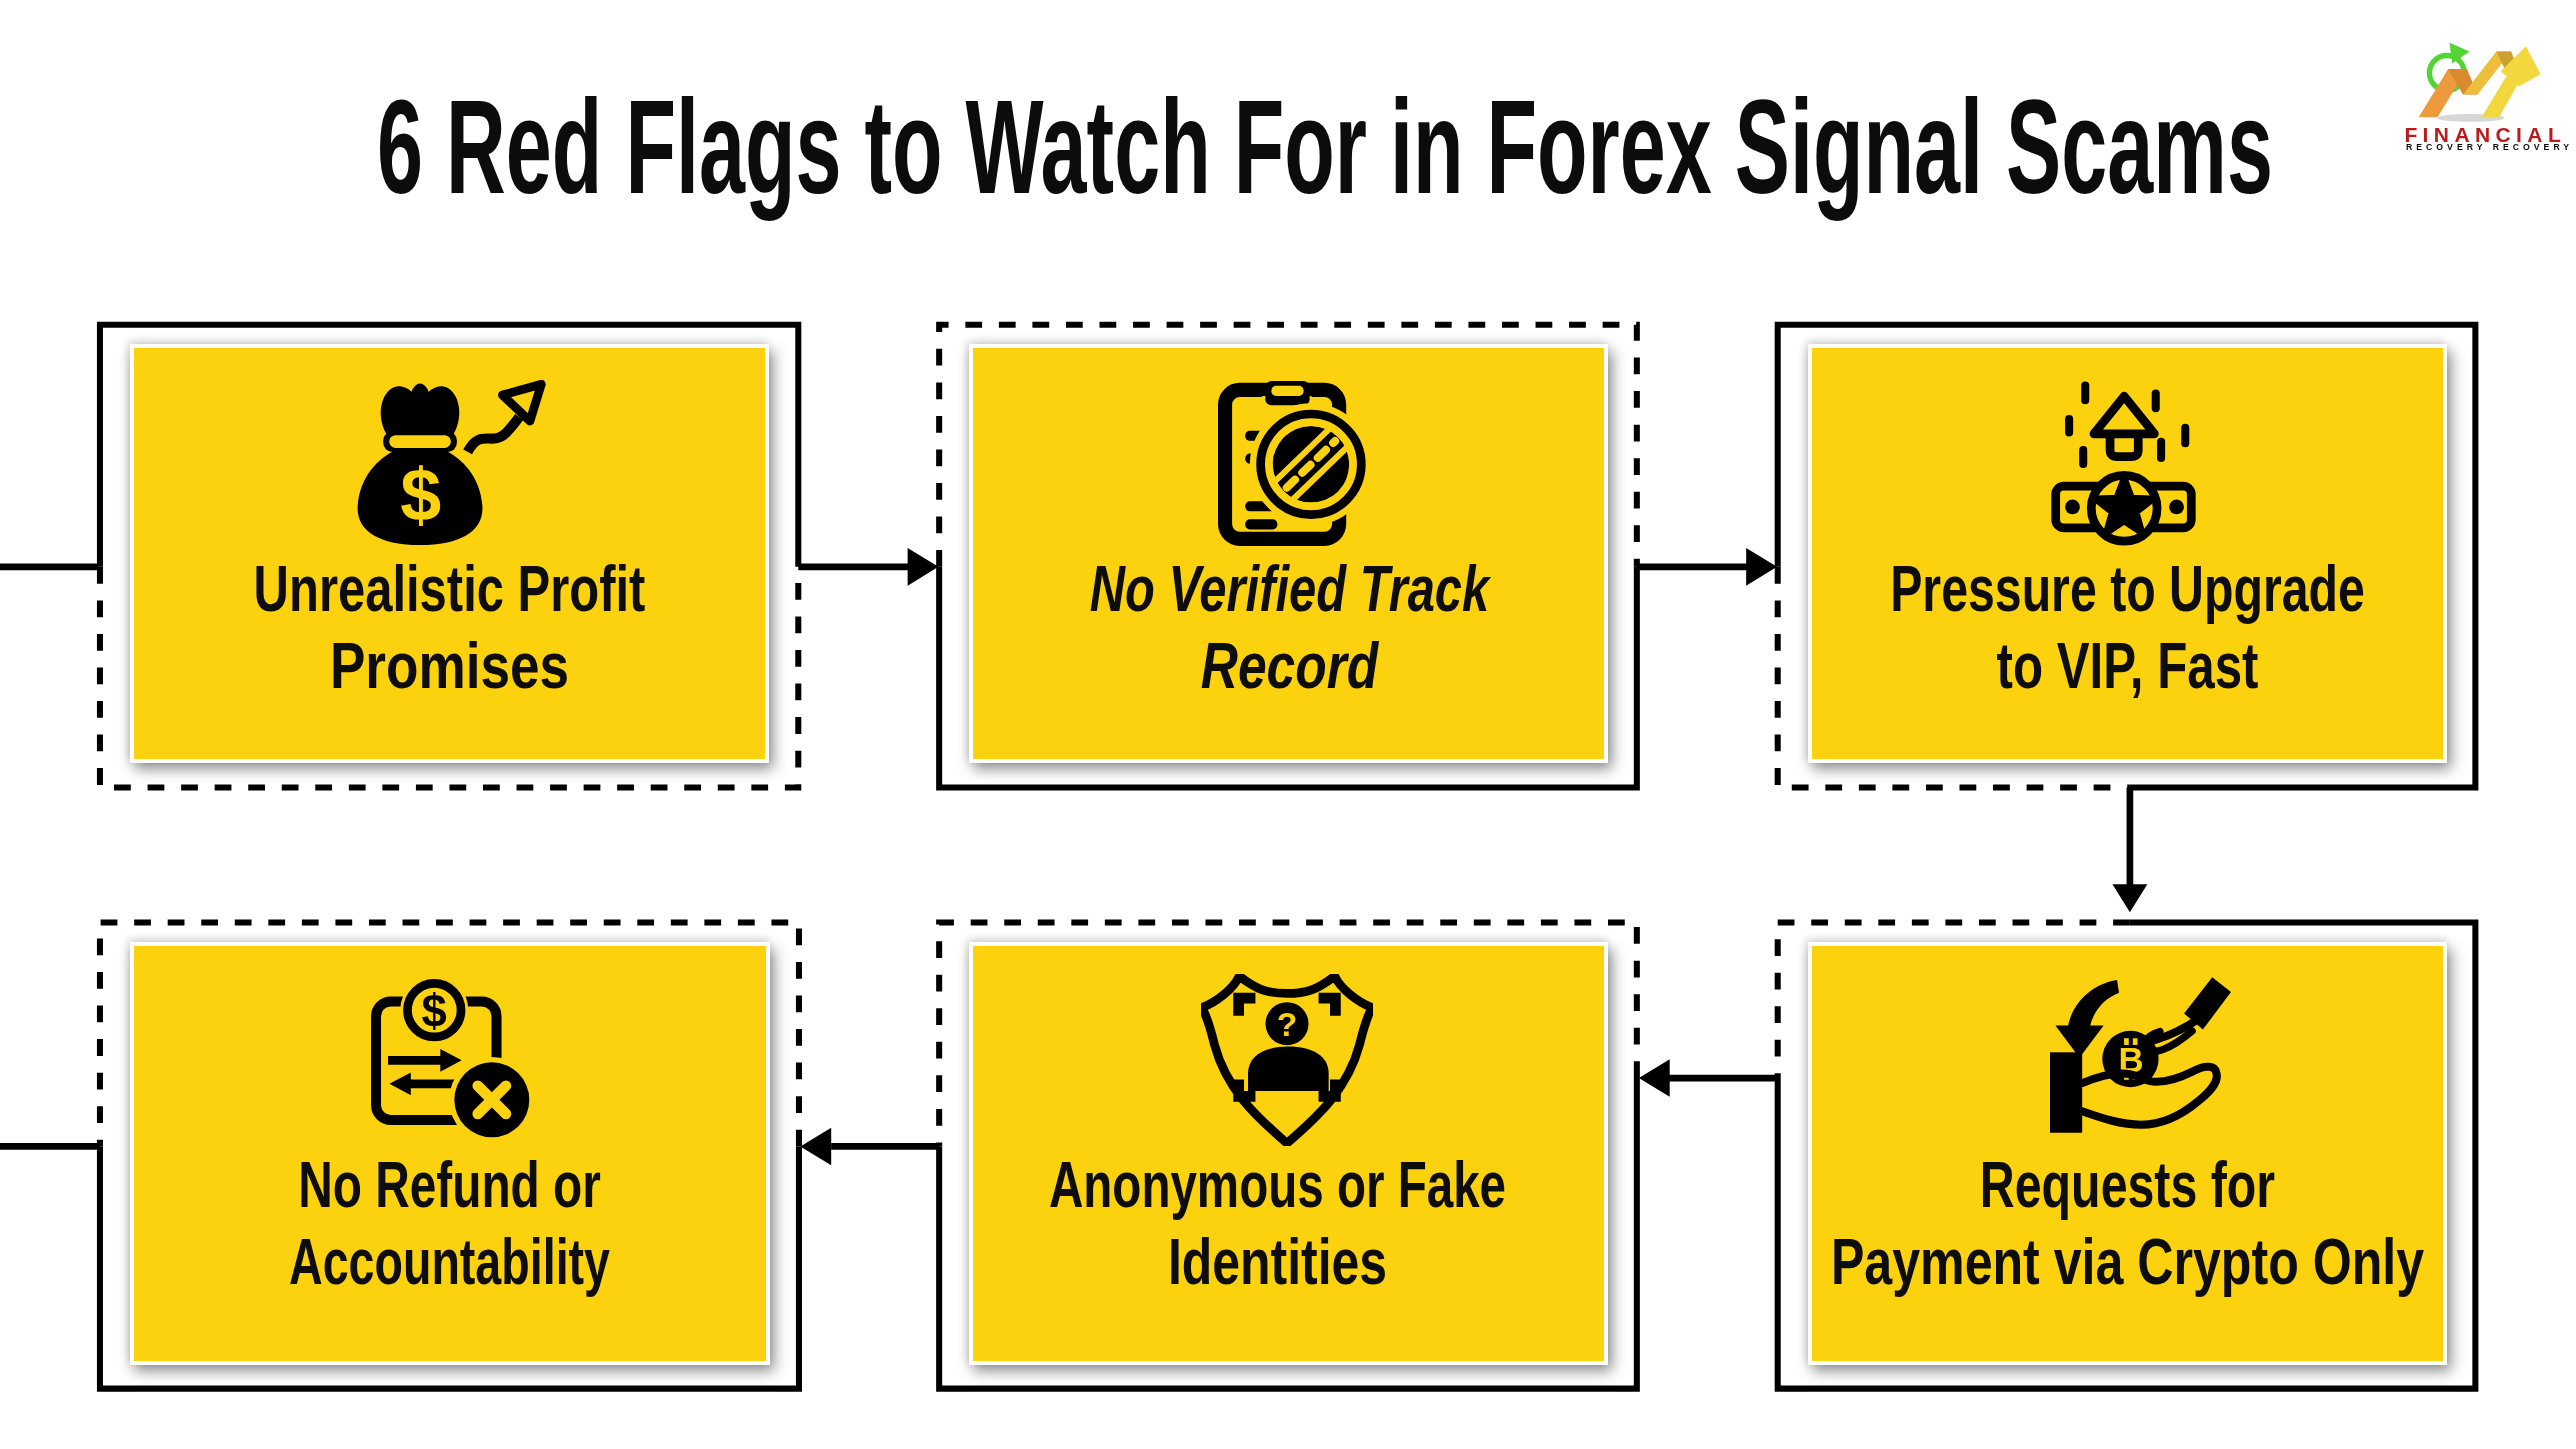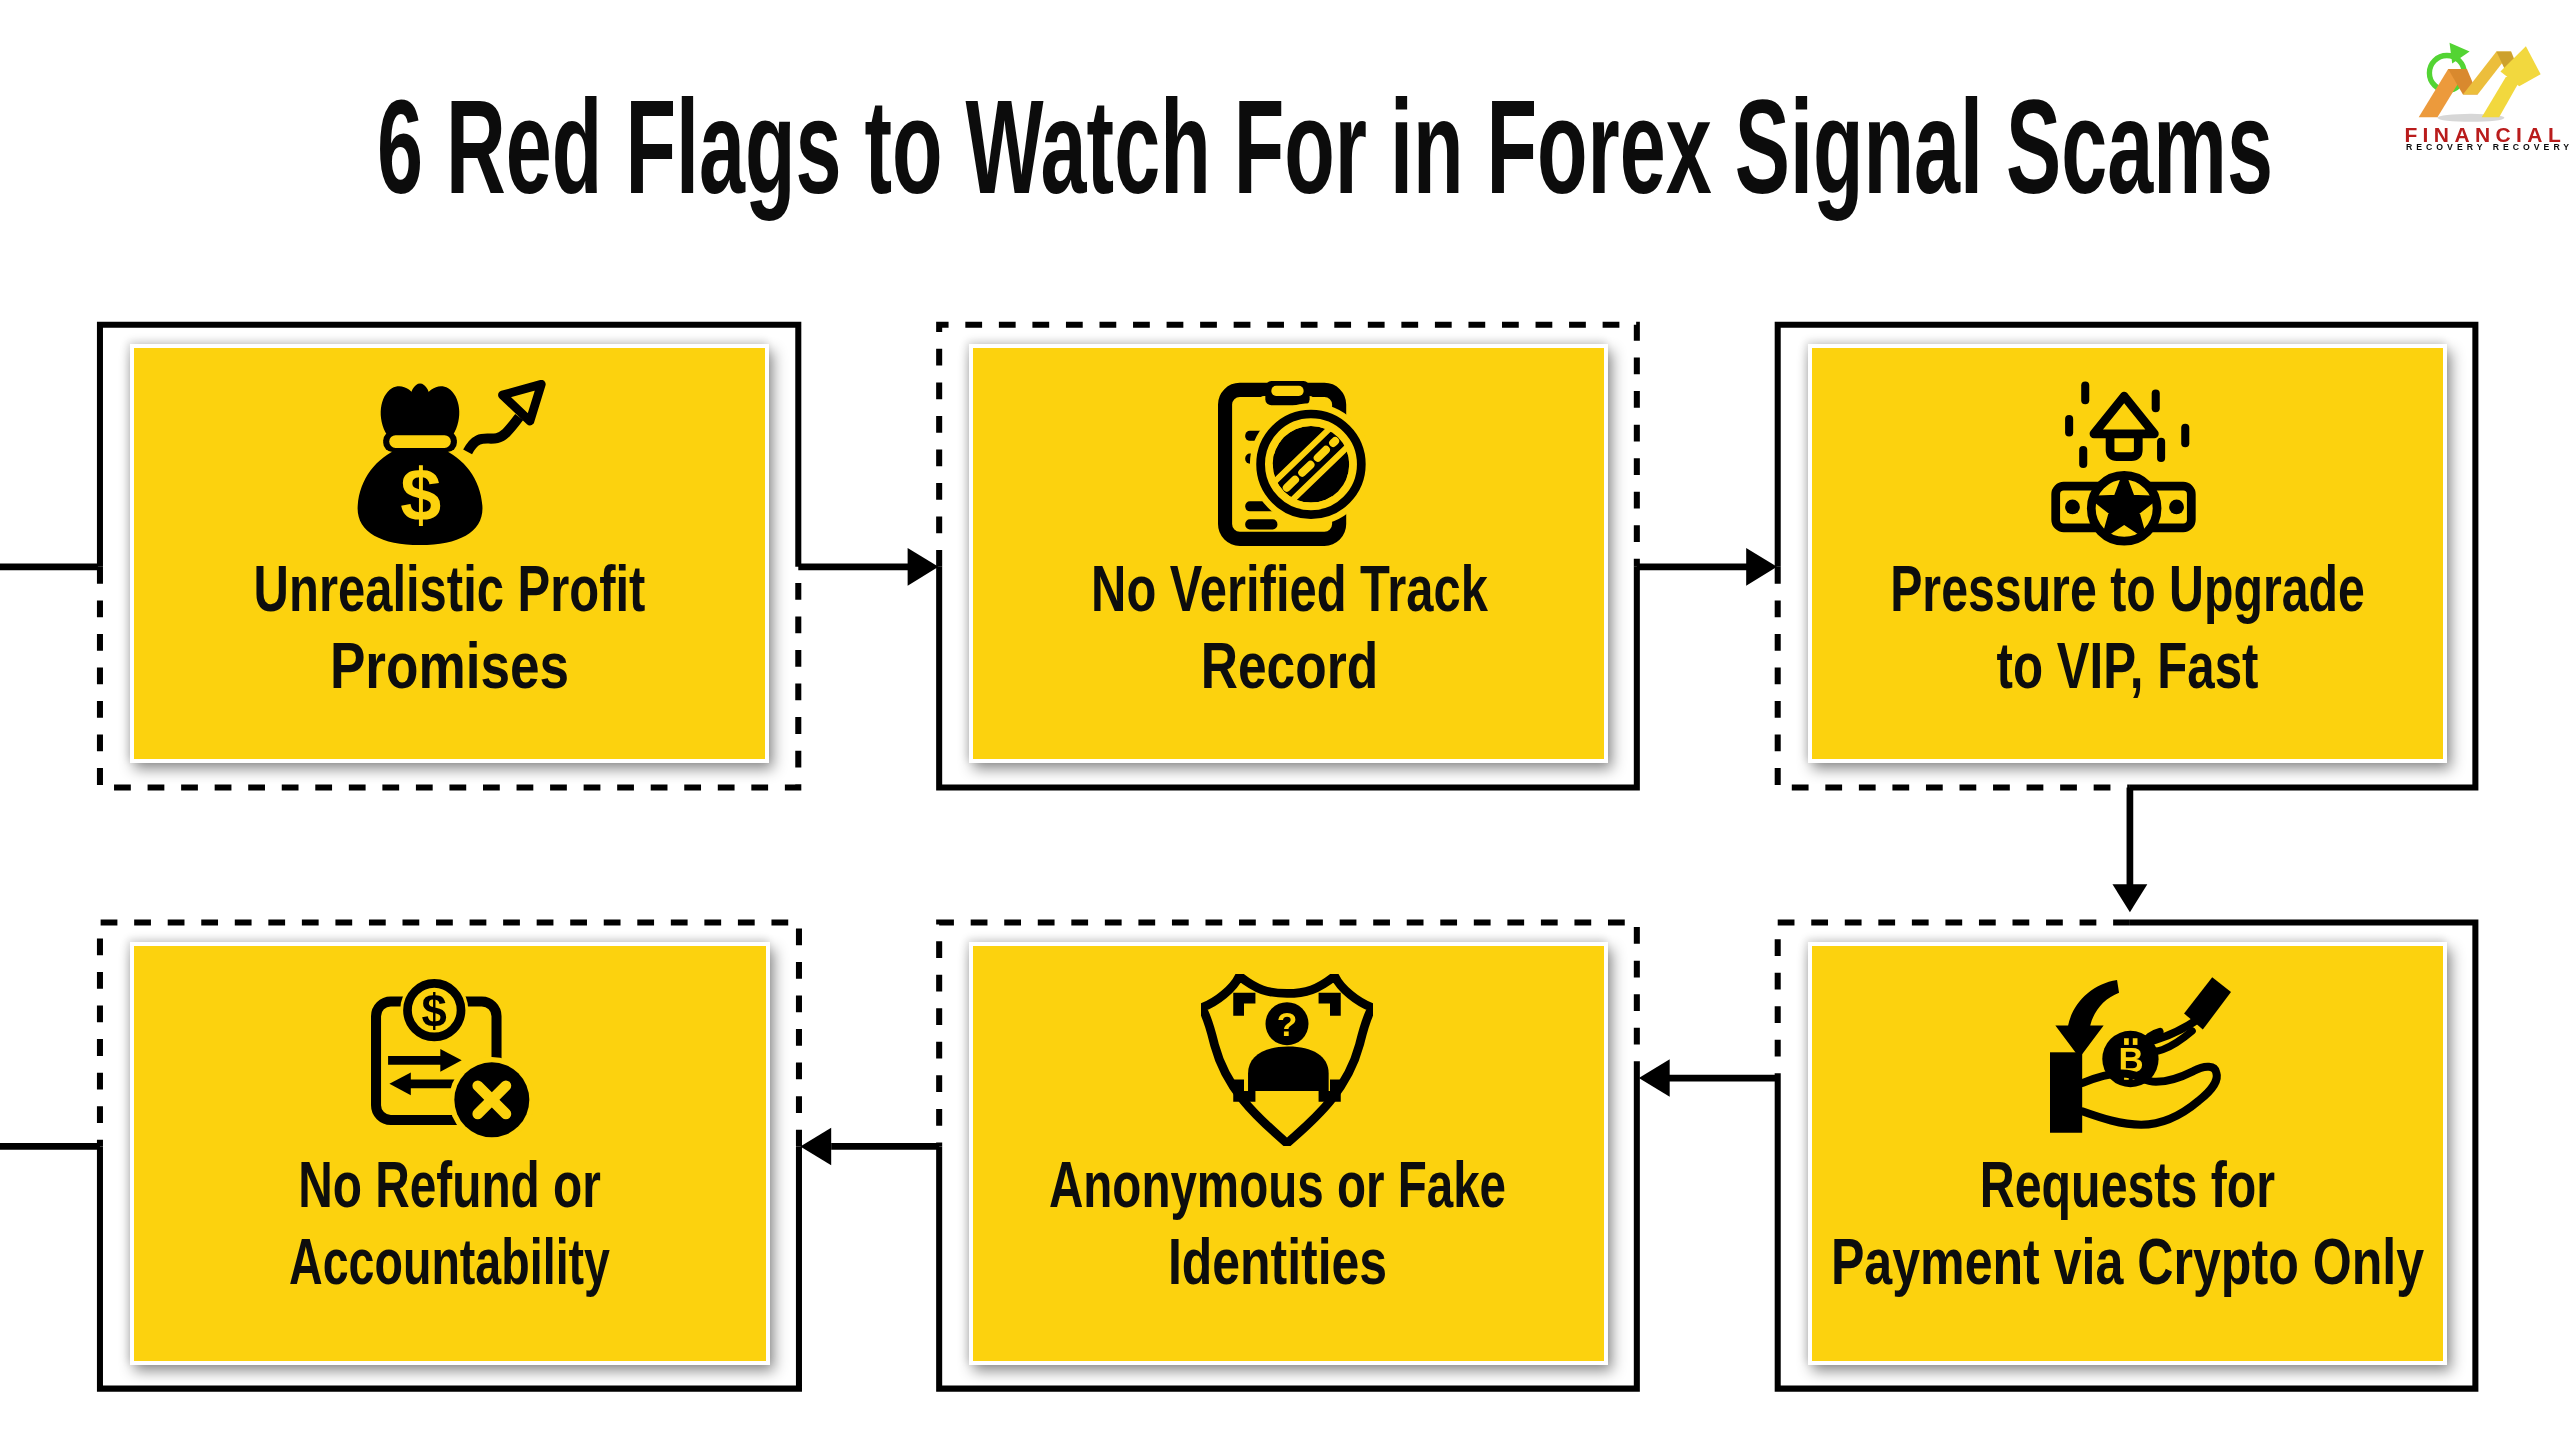--- a/index.html
+++ b/index.html
@@ -62,21 +62,21 @@
 <div class="ybox" style="left:969px;top:344px;width:631px;height:411px;"></div>
 <div class="ybox" style="left:1808px;top:344px;width:631px;height:411px;"></div>
 <div class="ybox" style="left:130px;top:942px;width:632px;height:415px;"></div>
 <div class="ybox" style="left:969px;top:942px;width:631px;height:415px;"></div>
 <div class="ybox" style="left:1808px;top:942px;width:631px;height:415px;"></div>
 
 <div class="cap" style="left:-20px;top:551px;width:939px;">
   <div style="transform:scaleX(0.765);">Unrealistic Profit</div>
   <div style="transform:scaleX(0.830);">Promises</div>
 </div>
-<div class="cap" style="left:820px;top:551px;width:939px;">
+<div class="cap" style="left:820px;top:551px;width:939px;font-style:italic;">
   <div style="transform:scaleX(0.764);">No Verified Track</div>
   <div style="transform:scaleX(0.805);">Record</div>
 </div>
 <div class="cap" style="left:1658px;top:551px;width:939px;">
   <div style="transform:scaleX(0.754);">Pressure to Upgrade</div>
   <div style="transform:scaleX(0.770);">to VIP, Fast</div>
 </div>
 <div class="cap" style="left:-20px;top:1147px;width:939px;">
   <div style="transform:scaleX(0.747);">No Refund or</div>
   <div style="transform:scaleX(0.728);">Accountability</div>

